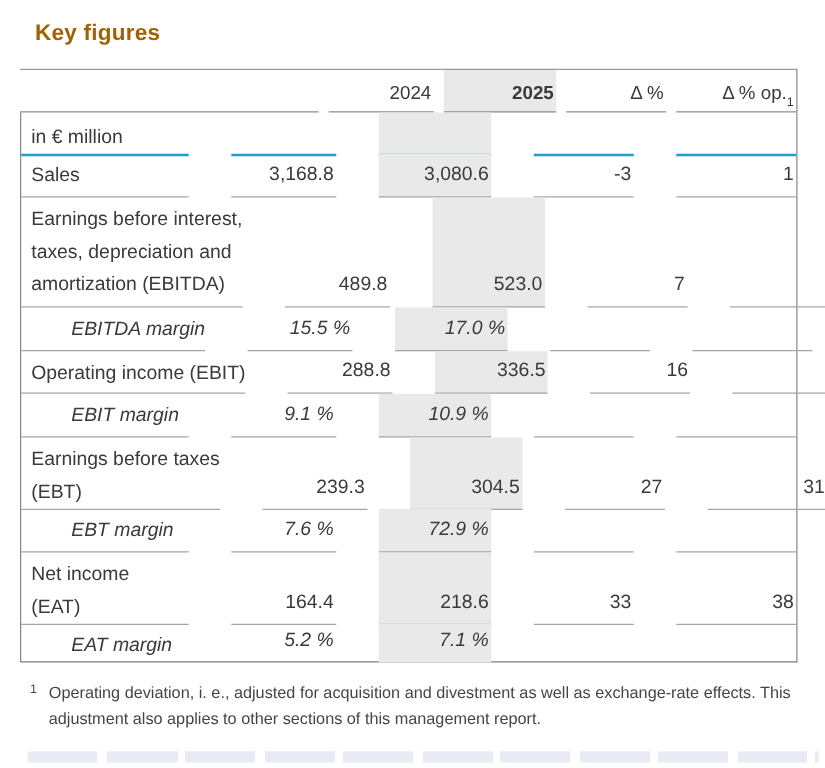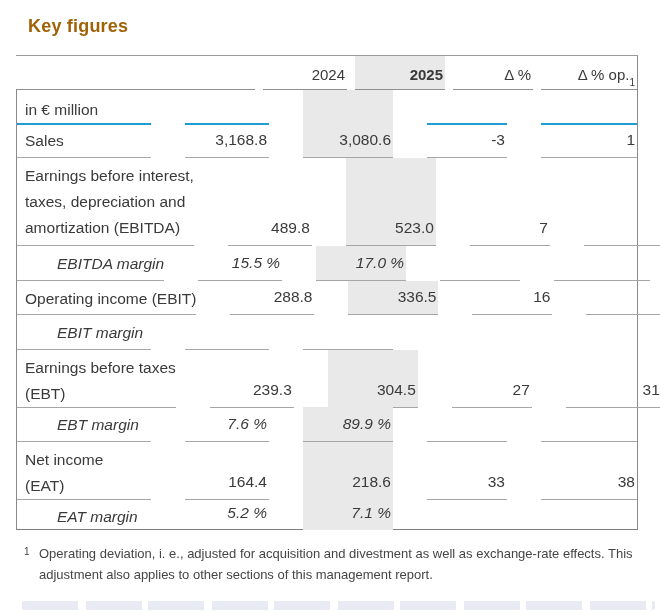--- a/index.html
+++ b/index.html
@@ -157,39 +157,41 @@
       <div class="row r-ebit">
         <div class="c lbl"><span>Operating income (EBIT)</span></div>
         <div class="c">288.8</div>
         <div class="c hl">336.5</div>
         <div class="c">16</div>
         <div class="c">20</div>
       </div>
 
       <div class="row r-margin">
         <div class="c lbl italic indent"><span>EBIT margin</span></div>
+        <div class="c italic">9.1 %</div>
+        <div class="c italic hl">10.9 %</div>
         <div class="c"></div>
         <div class="c"></div>
       </div>
 
       <div class="row r-two">
         <div class="c lbl">
           <span>Earnings before taxes</span><br>
           <span>(EBT)</span>
         </div>
         <div class="c">239.3</div>
         <div class="c hl">304.5</div>
         <div class="c">27</div>
         <div class="c">31</div>
       </div>
 
       <div class="row r-margin">
         <div class="c lbl italic indent"><span>EBT margin</span></div>
         <div class="c italic">7.6 %</div>
-        <div class="c italic hl">89.9 %</div>
+        <div class="c italic hl">72.9 %</div>
         <div class="c"></div>
         <div class="c"></div>
       </div>
 
       <div class="row r-two">
         <div class="c lbl">
           <span>Net income</span><br>
           <span>(EAT)</span>
         </div>
         <div class="c">164.4</div>

